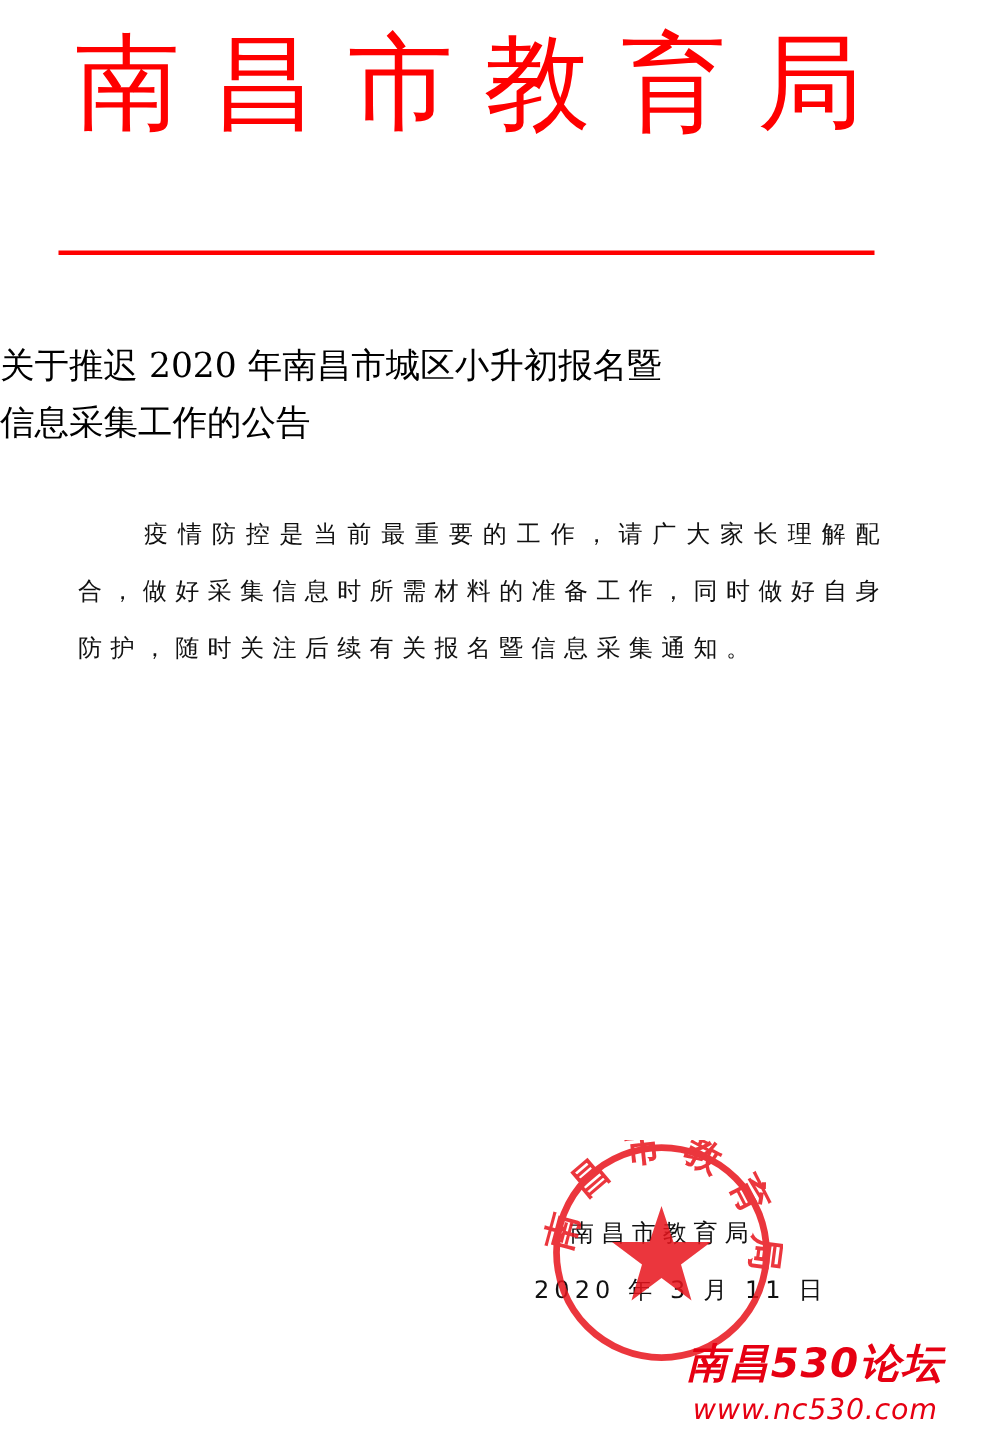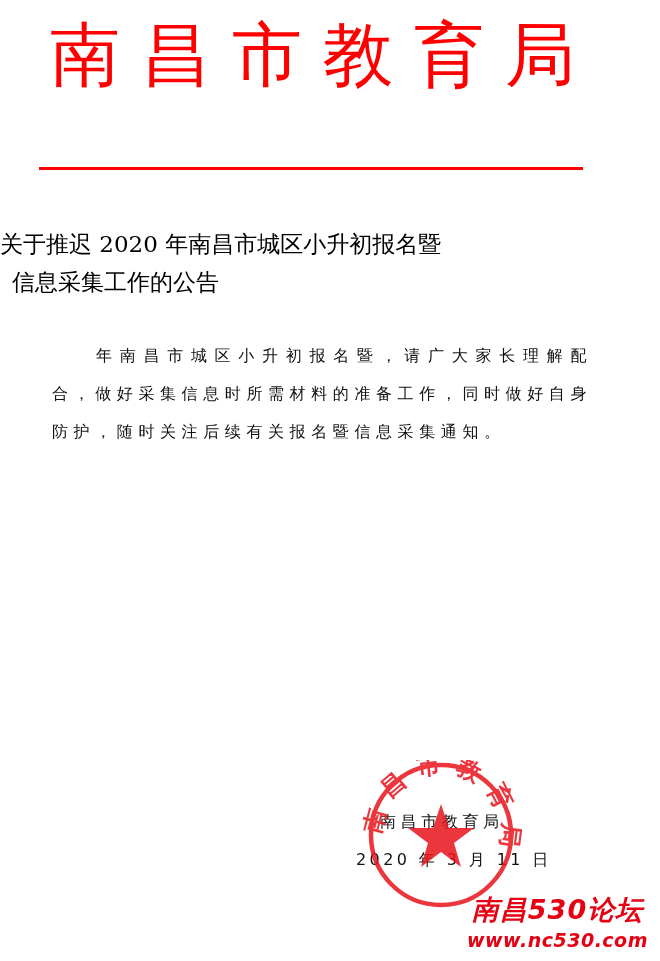--- a/index.html
+++ b/index.html
@@ -17,21 +17,21 @@
     width: 421px; height: 3px; background: #ff0000;
   }
   .header-rule { width: 421px; }
   .doc-title {
     position: absolute; left: 0; top: 225px; width: 660px;
     text-align: left; color: #000;
     font-family: "DejaVu Serif", "Liberation Serif", serif;
     font-size: 23px; line-height: 38px;
   }
   .doc-title .t1 { display: block; padding-right: 30px; }
-  .doc-title .t2 { display: block; padding-right: 30px; margin-left: 12px; }
+  .doc-title .t2 { display: block; padding-right: 30px; }
 
   .body {
     position: absolute; left: 52px; top: 337px; width: 540px;
     font-family: "DejaVu Sans", "Liberation Sans", sans-serif;
     font-size: 16px; line-height: 38px; color: #111;
     letter-spacing: 5.6px;
   }
   .body p { margin: 0; text-indent: 44px; text-align: justify; }
 
   .signature {
@@ -43,49 +43,49 @@
   .date {
     position: absolute; left: 356px; top: 846px;
     font-family: "DejaVu Sans", "Liberation Sans", sans-serif;
     font-size: 16px; line-height: 28px; color: #111; letter-spacing: 3.4px;
     white-space: nowrap; z-index: 2;
   }
 
   .seal { position: absolute; left: 362px; top: 760px; width: 160px; height: 150px; z-index: 3; opacity: 0.85; }
 
   .watermark {
-    position: absolute; left: 455px; top: 893px; width: 205px; height: 68px;
+    position: absolute; left: 441px; top: 893px; width: 205px; height: 68px;
     text-align: center; z-index: 4;
   }
   .wm-name {
     display: block; color: #e60012; font-family: "DejaVu Sans", "Liberation Sans", sans-serif;
     font-weight: bold; font-style: italic; font-size: 27px; line-height: 34px; letter-spacing: 1px;
     white-space: nowrap;
   }
   .wm-url {
     display: block; color: #e60012; font-family: "DejaVu Sans", "Liberation Sans", sans-serif;
-    font-weight: bold; font-style: italic; font-size: 19px; line-height: 26px; letter-spacing: 0.5px;
+    font-weight: normal; font-style: italic; font-size: 19px; line-height: 26px; letter-spacing: 0.5px;
     white-space: nowrap;
   }
 </style>
 </head>
 <body>
 
 <div class="page">
 
   <div class="header-title">南昌市教育局</div>
   <div class="header-rule" style="width:544px;"></div>
 
   <div class="doc-title">
     <span class="t1">关于推迟 2020 年南昌市城区小升初报名暨</span>
     <span class="t2">信息采集工作的公告</span>
   </div>
 
   <div class="body">
-    <p>年南昌市城区小升初报名暨，请广大家长理解配合，做好采集信息时所需材料的准备工作，同时做好自身防护，随时关注后续有关报名暨信息采集通知。</p>
+    <p>疫情防控是当前最重要的工作，请广大家长理解配合，做好采集信息时所需材料的准备工作，同时做好自身防护，随时关注后续有关报名暨信息采集通知。</p>
   </div>
 
   <div class="signature">南昌市教育局</div>
   <div class="date">2020 年 3 月 11 日</div>
 
   <svg class="seal" viewBox="0 0 160 150" xmlns="http://www.w3.org/2000/svg">
     <defs>
       <path id="sealArc" d="M 22 88 A 60 60 0 1 1 138 88"></path>
     </defs>
     <circle cx="79" cy="75" r="70" fill="none" stroke="#e8141c" stroke-width="4.5"></circle>

